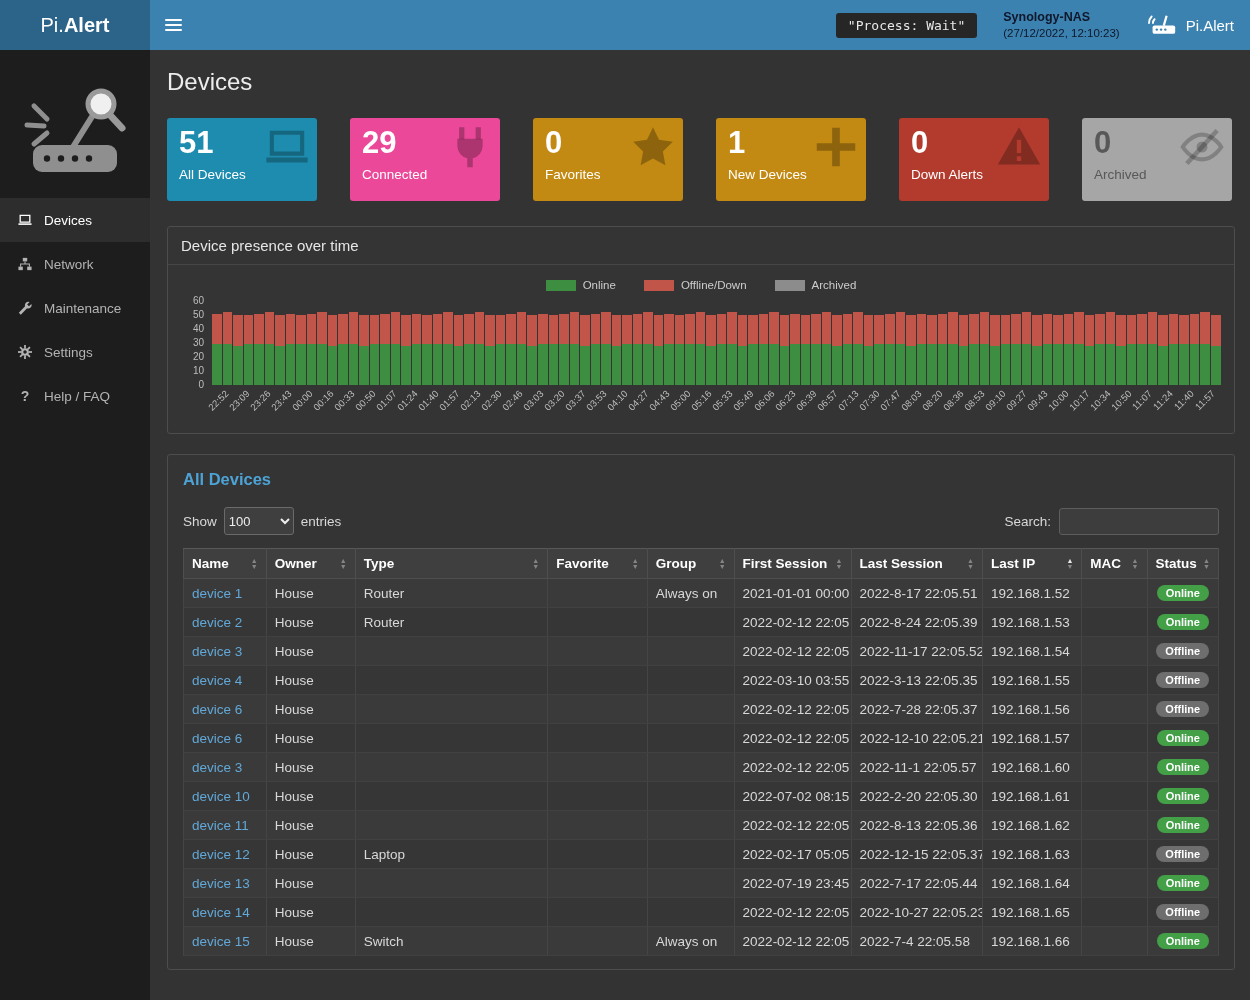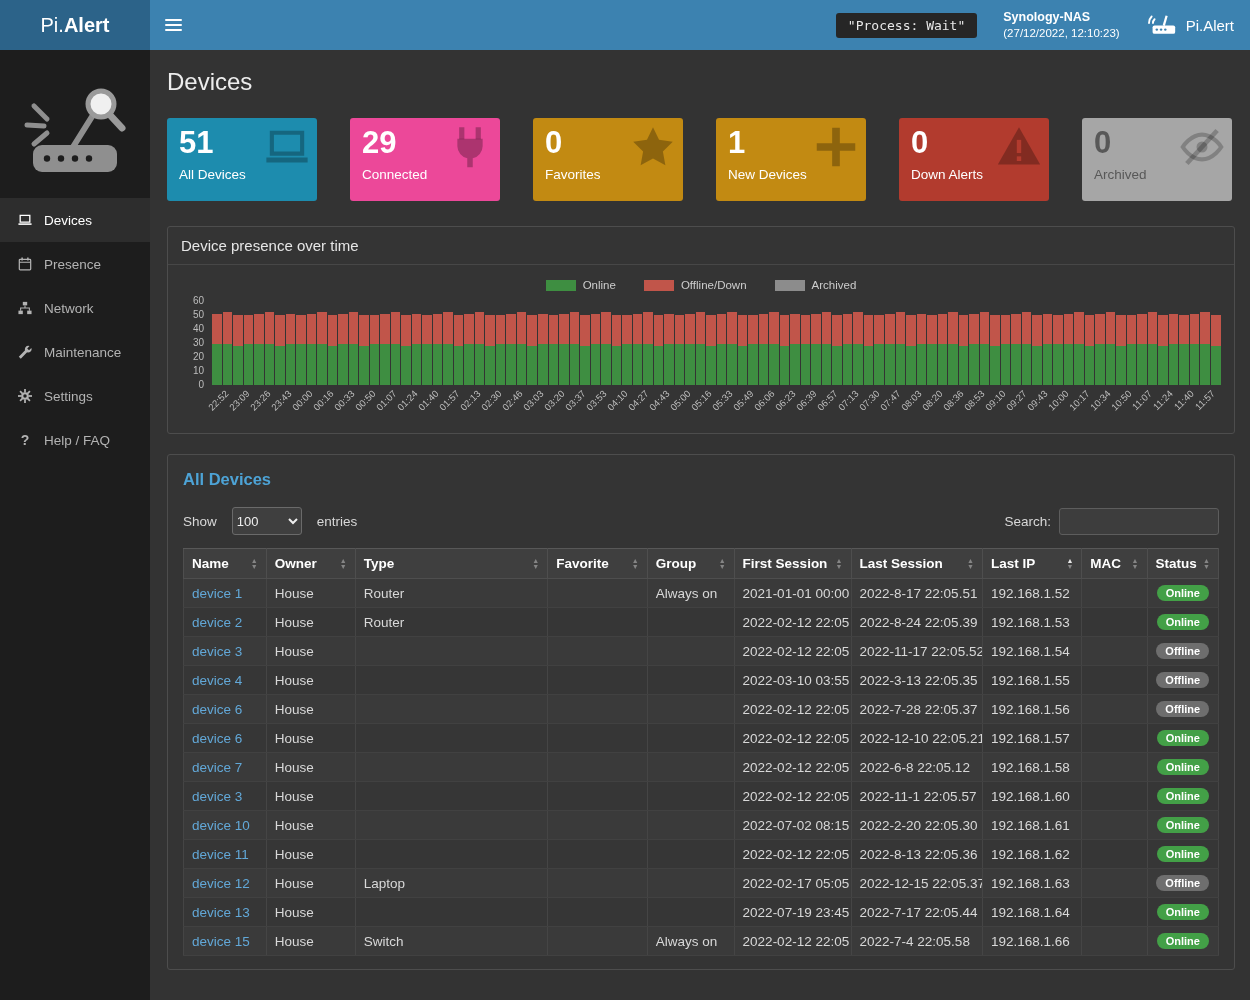--- a/index.html
+++ b/index.html
@@ -12,21 +12,21 @@
   }
   
   .navbar{position:absolute;top:0;left:0;width:1250px;height:50px;background:#3c82b0;display:flex;align-items:stretch;z-index:20;}
   .brand{width:150px;background:#2c6389;color:#fff;display:flex;align-items:center;justify-content:center;font-size:20px;}
   .brand .bp{font-weight:300;}
   .brand .bs{font-weight:700;}
   .hamburger{width:46px;display:flex;flex-direction:column;align-items:center;justify-content:center;gap:3px;cursor:pointer;}
   .hamburger span{display:block;width:17px;height:2px;background:#fff;border-radius:1px;}
   .nav-right{margin-left:auto;display:flex;align-items:center;gap:26px;padding-right:16px;}
   .proc-badge{background:#262626;color:#e8e8e8;font-family:"DejaVu Sans Mono","Liberation Mono",monospace;font-size:13px;padding:5px 12px;border-radius:3px;}
-  .host-block{color:#ffffff;line-height:1.35;}
+  .host-block{color:#0f172a;line-height:1.35;}
   .host-name{font-size:12.5px;font-weight:700;}
   .host-time{font-size:11.5px;}
   .nav-brand2{display:flex;align-items:center;gap:8px;color:#fff;font-size:15px;}
   
   .sidebar{position:absolute;top:50px;left:0;width:150px;height:950px;background:#1d1d1d;}
   .logo-area{height:148px;display:flex;align-items:center;justify-content:center;}
   .menu-item{height:44px;display:flex;align-items:center;gap:11px;padding-left:17px;color:#b3b3b3;font-size:13.5px;cursor:pointer;}
   .menu-item.active{background:#2d2d2d;color:#ffffff;}
   .mi-icon{width:16px;display:flex;justify-content:center;}
   .mi-icon svg{width:14px;height:14px;display:block;}
@@ -57,21 +57,21 @@
   .bars{flex:1;height:84px;display:flex;align-items:flex-end;gap:1px;}
   .bar{flex:1;display:flex;flex-direction:column;justify-content:flex-end;}
   .bar div{width:100%;}
   .xlabels{display:flex;height:42px;margin-left:30px;}
   .xslot{flex:1;position:relative;}
   .xslot span{position:absolute;top:3px;right:50%;transform:rotate(-45deg);transform-origin:100% 0;font-size:9.5px;color:#bdbdbd;white-space:nowrap;}
   
   .panel2{border:1px solid #4d4d4d;background:#343434;border-radius:3px;padding:13px 15px;}
   .tbl-title{font-size:16.5px;font-weight:700;color:#4da3d6;margin:2px 0 18px 0;}
   .controls{display:flex;justify-content:space-between;align-items:center;margin-bottom:13px;color:#d8d8d8;font-size:13.5px;}
-  .controls select{margin:0 15px;background:#3f3f3f;color:#eeeeee;border:1px solid #6a6a6a;border-radius:3px;height:28px;width:70px;font-size:13px;font-family:inherit;}
+  .controls select{margin:0 7px;background:#3f3f3f;color:#eeeeee;border:1px solid #6a6a6a;border-radius:3px;height:28px;width:70px;font-size:13px;font-family:inherit;}
   .search-wrap{display:flex;align-items:center;gap:8px;}
   .search-wrap input{width:160px;height:27px;background:#3d3d3d;border:1px solid #5d5d5d;border-radius:3px;color:#eee;padding:0 8px;font-size:13px;}
   table.devices{width:100%;border-collapse:collapse;table-layout:fixed;font-size:13.5px;}
   table.devices th{background:#3f3f3f;color:#ffffff;font-weight:700;text-align:left;padding:7px 8px;border:1px solid #4e4e4e;border-top:1px solid #585858;cursor:pointer;}
   .th-inner{display:flex;align-items:center;justify-content:space-between;gap:4px;}
   .sort{display:inline-flex;flex-direction:column;align-items:center;}
   .sort i{font-style:normal;font-size:7px;line-height:6px;color:#858585;}
   .sort.asc .up{color:#e8e8e8;}
   table.devices td{padding:6px 8px;color:#d8d8d8;border-left:1px solid #454545;border-right:1px solid #454545;border-bottom:1px solid #414141;overflow:hidden;white-space:nowrap;}
   table.devices tbody tr:nth-child(odd){background:#3a3a3a;}
@@ -139,30 +139,20 @@
   </div>
   <div>
       <div class="menu-item active">
         <span class="mi-icon">
           <svg viewBox="0 0 16 16">
             <path d="M2.5 2.8h11v7.6h-11z" fill="none" stroke="currentColor" stroke-width="1.5"></path>
             <path d="M.5 11.8h15v1.8H.5z" fill="currentColor"></path>
           </svg>
         </span>
         <span>Devices</span>
-      </div>
-      <div class="menu-item">
-        <span class="mi-icon">
-          <svg viewBox="0 0 16 16">
-            <rect x="1.5" y="2.6" width="13" height="12" rx="1" fill="none" stroke="currentColor" stroke-width="1.4"></rect>
-            <path d="M1.5 6h13" stroke="currentColor" stroke-width="1.2"></path>
-            <path d="M4.7.7v3.2M11.3.7v3.2" stroke="currentColor" stroke-width="1.7"></path>
-          </svg>
-        </span>
-        <span>Presence</span>
       </div>
       <div class="menu-item">
         <span class="mi-icon">
           <svg viewBox="0 0 16 16">
             <rect x="5.5" y="1" width="5" height="4" fill="currentColor"></rect>
             <rect x="0.5" y="11" width="5" height="4" fill="currentColor"></rect>
             <rect x="10.5" y="11" width="5" height="4" fill="currentColor"></rect>
             <path d="M8 5v3M3 11V8h10v3" fill="none" stroke="currentColor" stroke-width="1.2"></path>
           </svg>
         </span>
@@ -1022,32 +1012,20 @@
             <td></td>
             <td></td>
             <td></td>
             <td class="dt">2022-02-12  22:05</td>
             <td class="dt">2022-12-10  22:05.21</td>
             <td>192.168.1.57</td>
             <td></td>
             <td class="status-cell"><span class="badge" style="background: rgb(67, 160, 71);">Online</span></td>
           </tr>
           <tr>
-            <td><a href="#" class="devlink">device 7</a></td>
-            <td>House</td>
-            <td></td>
-            <td></td>
-            <td></td>
-            <td class="dt">2022-02-12  22:05</td>
-            <td class="dt">2022-6-8  22:05.12</td>
-            <td>192.168.1.58</td>
-            <td></td>
-            <td class="status-cell"><span class="badge" style="background: rgb(67, 160, 71);">Online</span></td>
-          </tr>
-          <tr>
             <td><a href="#" class="devlink">device 3</a></td>
             <td>House</td>
             <td></td>
             <td></td>
             <td></td>
             <td class="dt">2022-02-12  22:05</td>
             <td class="dt">2022-11-1  22:05.57</td>
             <td>192.168.1.60</td>
             <td></td>
             <td class="status-cell"><span class="badge" style="background: rgb(67, 160, 71);">Online</span></td>
@@ -1092,20 +1070,32 @@
             <td><a href="#" class="devlink">device 13</a></td>
             <td>House</td>
             <td></td>
             <td></td>
             <td></td>
             <td class="dt">2022-07-19  23:45</td>
             <td class="dt">2022-7-17  22:05.44</td>
             <td>192.168.1.64</td>
             <td></td>
             <td class="status-cell"><span class="badge" style="background: rgb(67, 160, 71);">Online</span></td>
+          </tr>
+          <tr>
+            <td><a href="#" class="devlink">device 14</a></td>
+            <td>House</td>
+            <td></td>
+            <td></td>
+            <td></td>
+            <td class="dt">2022-02-12  22:05</td>
+            <td class="dt">2022-10-27  22:05.23</td>
+            <td>192.168.1.65</td>
+            <td></td>
+            <td class="status-cell"><span class="badge" style="background: rgb(110, 110, 110);">Offline</span></td>
           </tr>
           <tr>
             <td><a href="#" class="devlink">device 15</a></td>
             <td>House</td>
             <td>Switch</td>
             <td></td>
             <td>Always on</td>
             <td class="dt">2022-02-12  22:05</td>
             <td class="dt">2022-7-4  22:05.58</td>
             <td>192.168.1.66</td>

